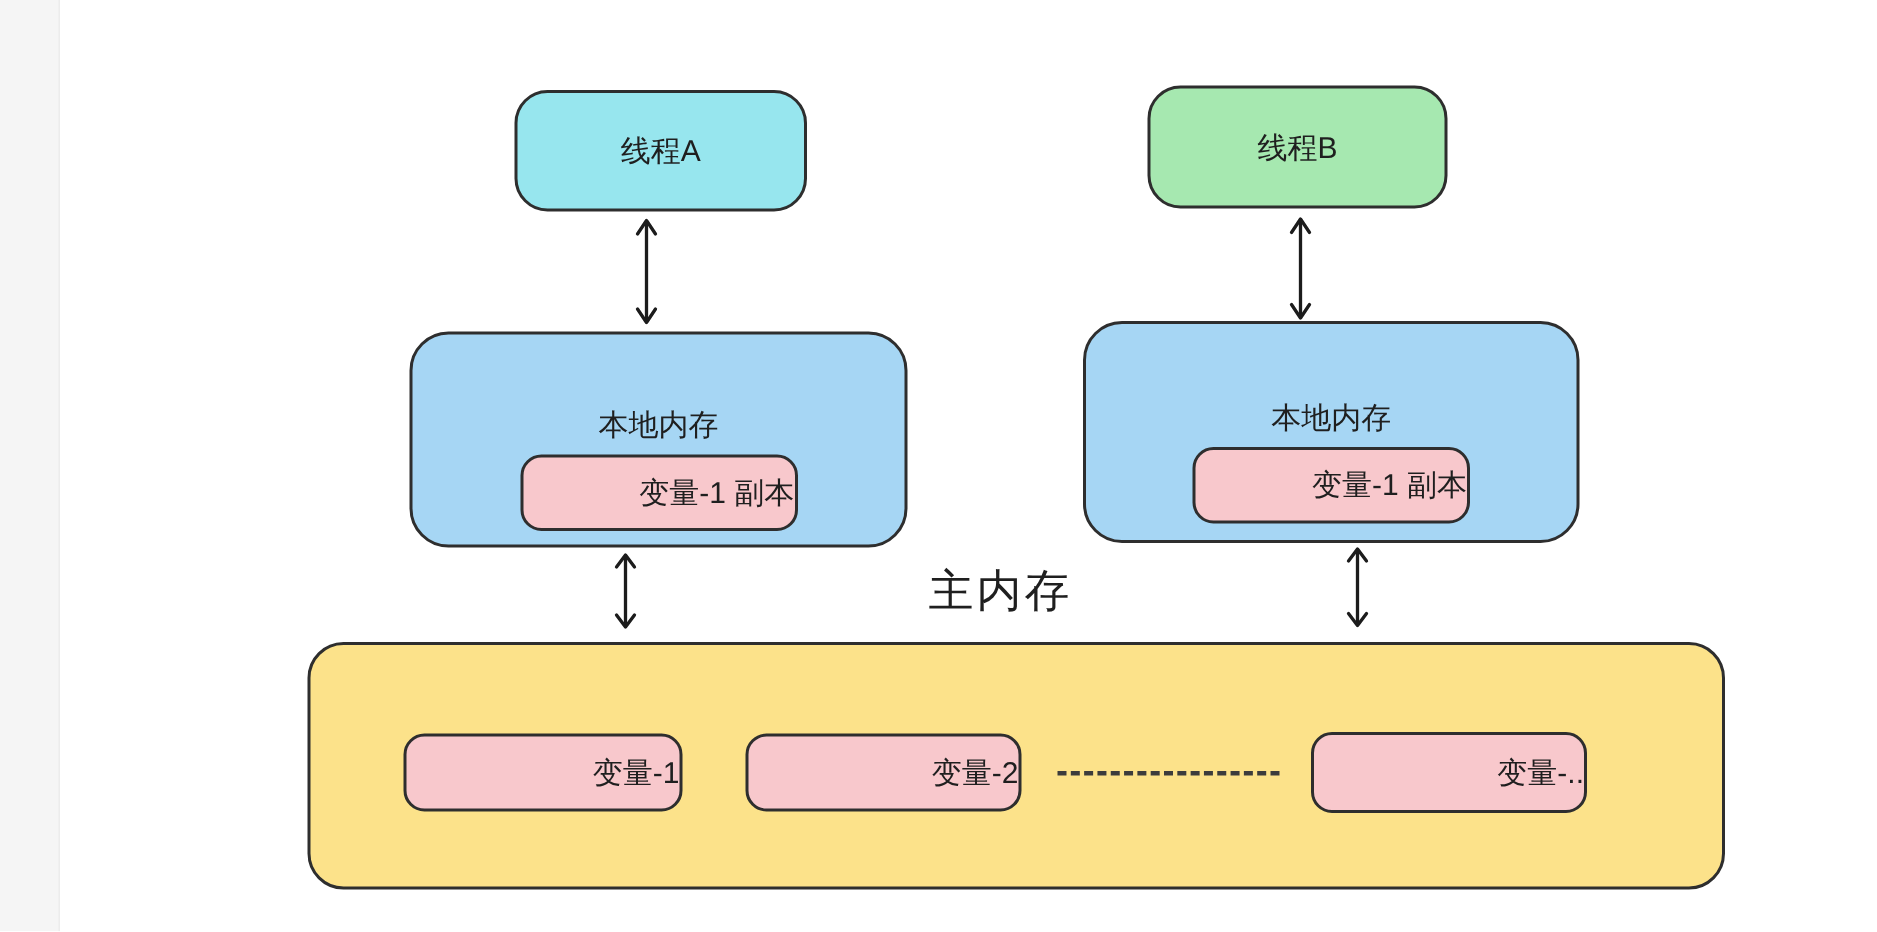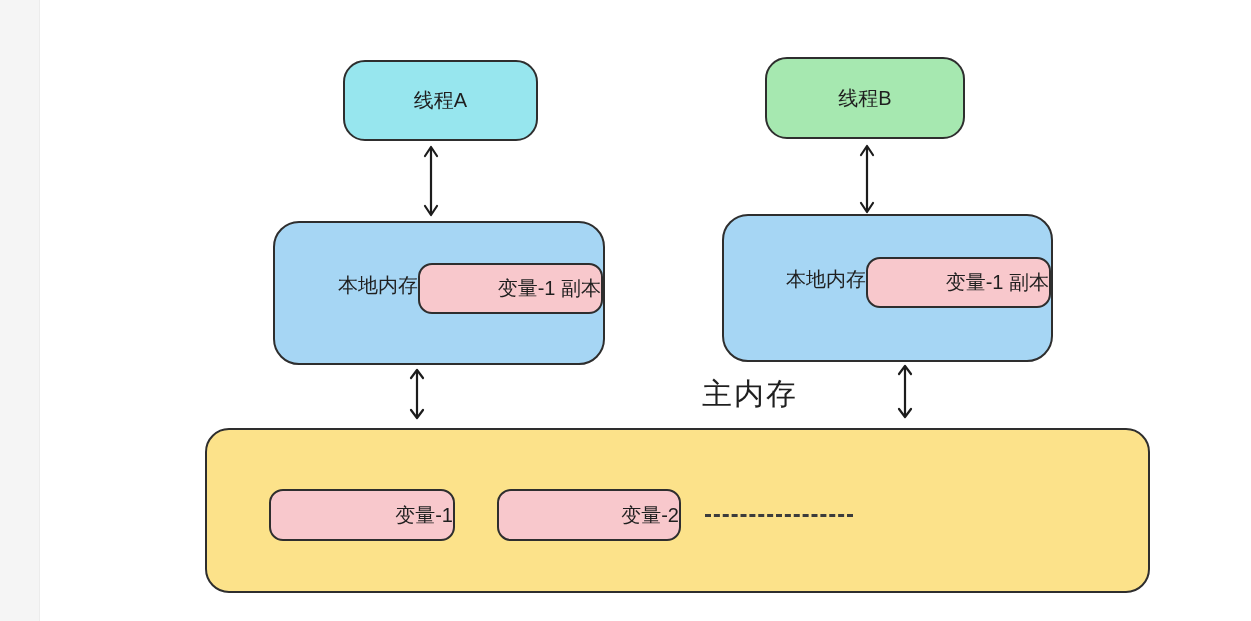--- a/index.html
+++ b/index.html
@@ -33,43 +33,43 @@
     left:343px;top:60px;width:195px;height:81px;
     background:var(--thread-a-fill);border-radius:22px;
     font-size:20px;
   }
   .thread-b{
     left:765px;top:57px;width:200px;height:82px;
     background:var(--thread-b-fill);border-radius:22px;
     font-size:20px;
   }
   .local-memory{
-    position:absolute;display:flex;flex-direction:row;align-items:center;
+    position:absolute;display:flex;flex-direction:column;align-items:center;
     justify-content:flex-end;
     background:var(--local-memory-fill);
     border:2.5px solid var(--border);border-radius:26px;
   }
   .local-memory.a{left:273px;top:221px;width:332px;height:144px;padding-bottom:9px;}
   .local-memory.b{left:722px;top:214px;width:331px;height:148px;padding-bottom:11px;}
   .local-memory .mem-label{font-size:20px;margin-bottom:6px;}
   .var-box{
     display:flex;align-items:center;justify-content:flex-end;
     background:var(--variable-fill);
     border:2.5px solid var(--border);border-radius:14px;
     font-size:20px;
   }
   .local-memory .var-box{width:185px;height:51px;}
   .main-memory{
     position:absolute;left:205px;top:428px;width:945px;height:165px;
     background:var(--main-memory-fill);
     border:2.5px solid var(--border);border-radius:24px;
   }
   .main-memory-title{
-    position:absolute;left:568px;top:374px;width:230px;
-    text-align:right;font-size:30px;font-weight:500;letter-spacing:2px;
+    position:absolute;left:552px;top:374px;width:230px;
+    text-align:center;font-size:30px;font-weight:500;letter-spacing:2px;
   }
   .mm-var{position:absolute;}
   .mm-var.v1{left:62px;top:59px;width:186px;height:52px;}
   .mm-var.v2{left:290px;top:59px;width:184px;height:52px;}
   .mm-var.vn{left:667px;top:58px;width:184px;height:54px;}
   .dashes{
     position:absolute;left:498px;top:84px;width:148px;height:0;
     border-top:3px dashed #3c3c3c;
   }
   .arrow{position:absolute;}
@@ -140,15 +140,18 @@
   <div class="main-memory-title">主内存</div>
 
   <div class="main-memory">
     <div class="var-box mm-var v1">
       <span>变量-1</span>
     </div>
     <div class="var-box mm-var v2">
       <span>变量-2</span>
     </div>
     <div class="dashes"></div>
+    <div class="var-box mm-var vn">
+      <span>变量-..</span>
+    </div>
   </div>
 
 </div>
 
 </body></html>

